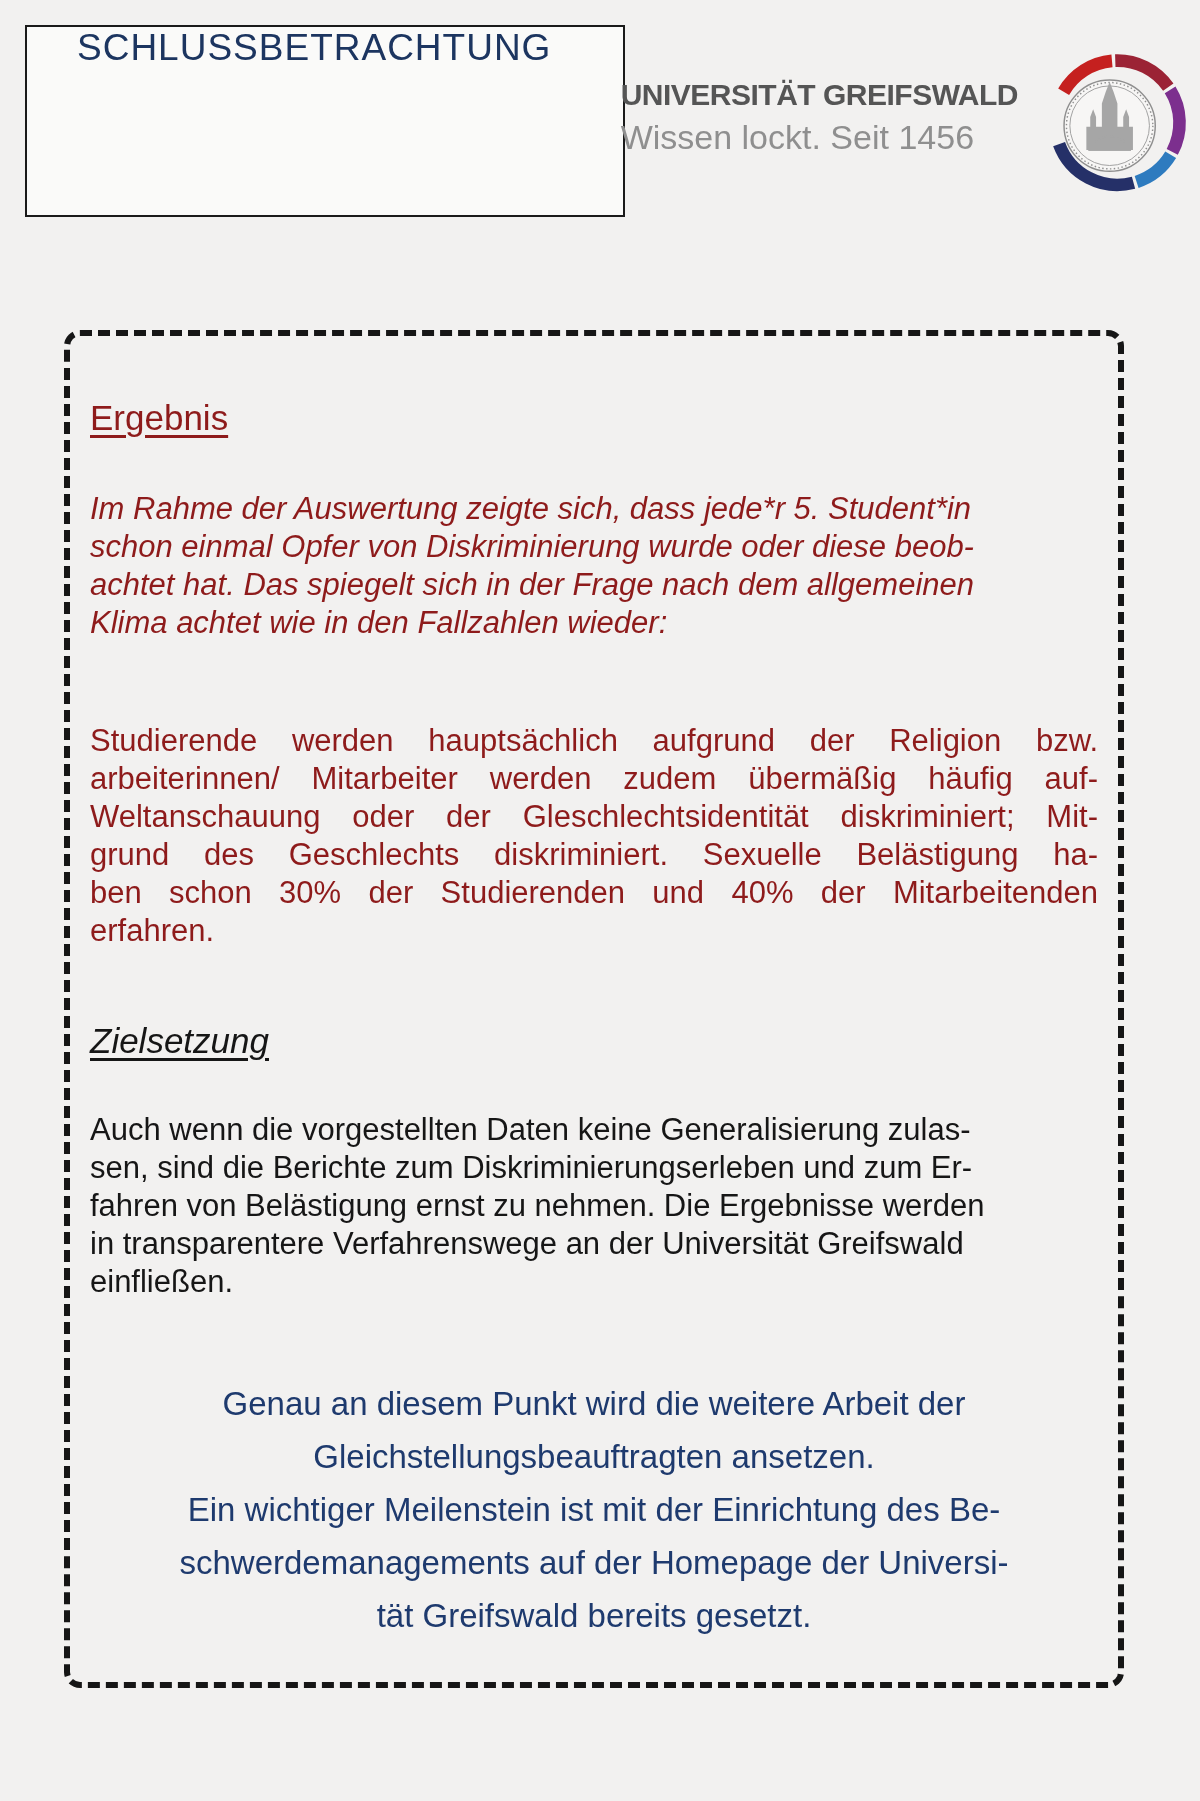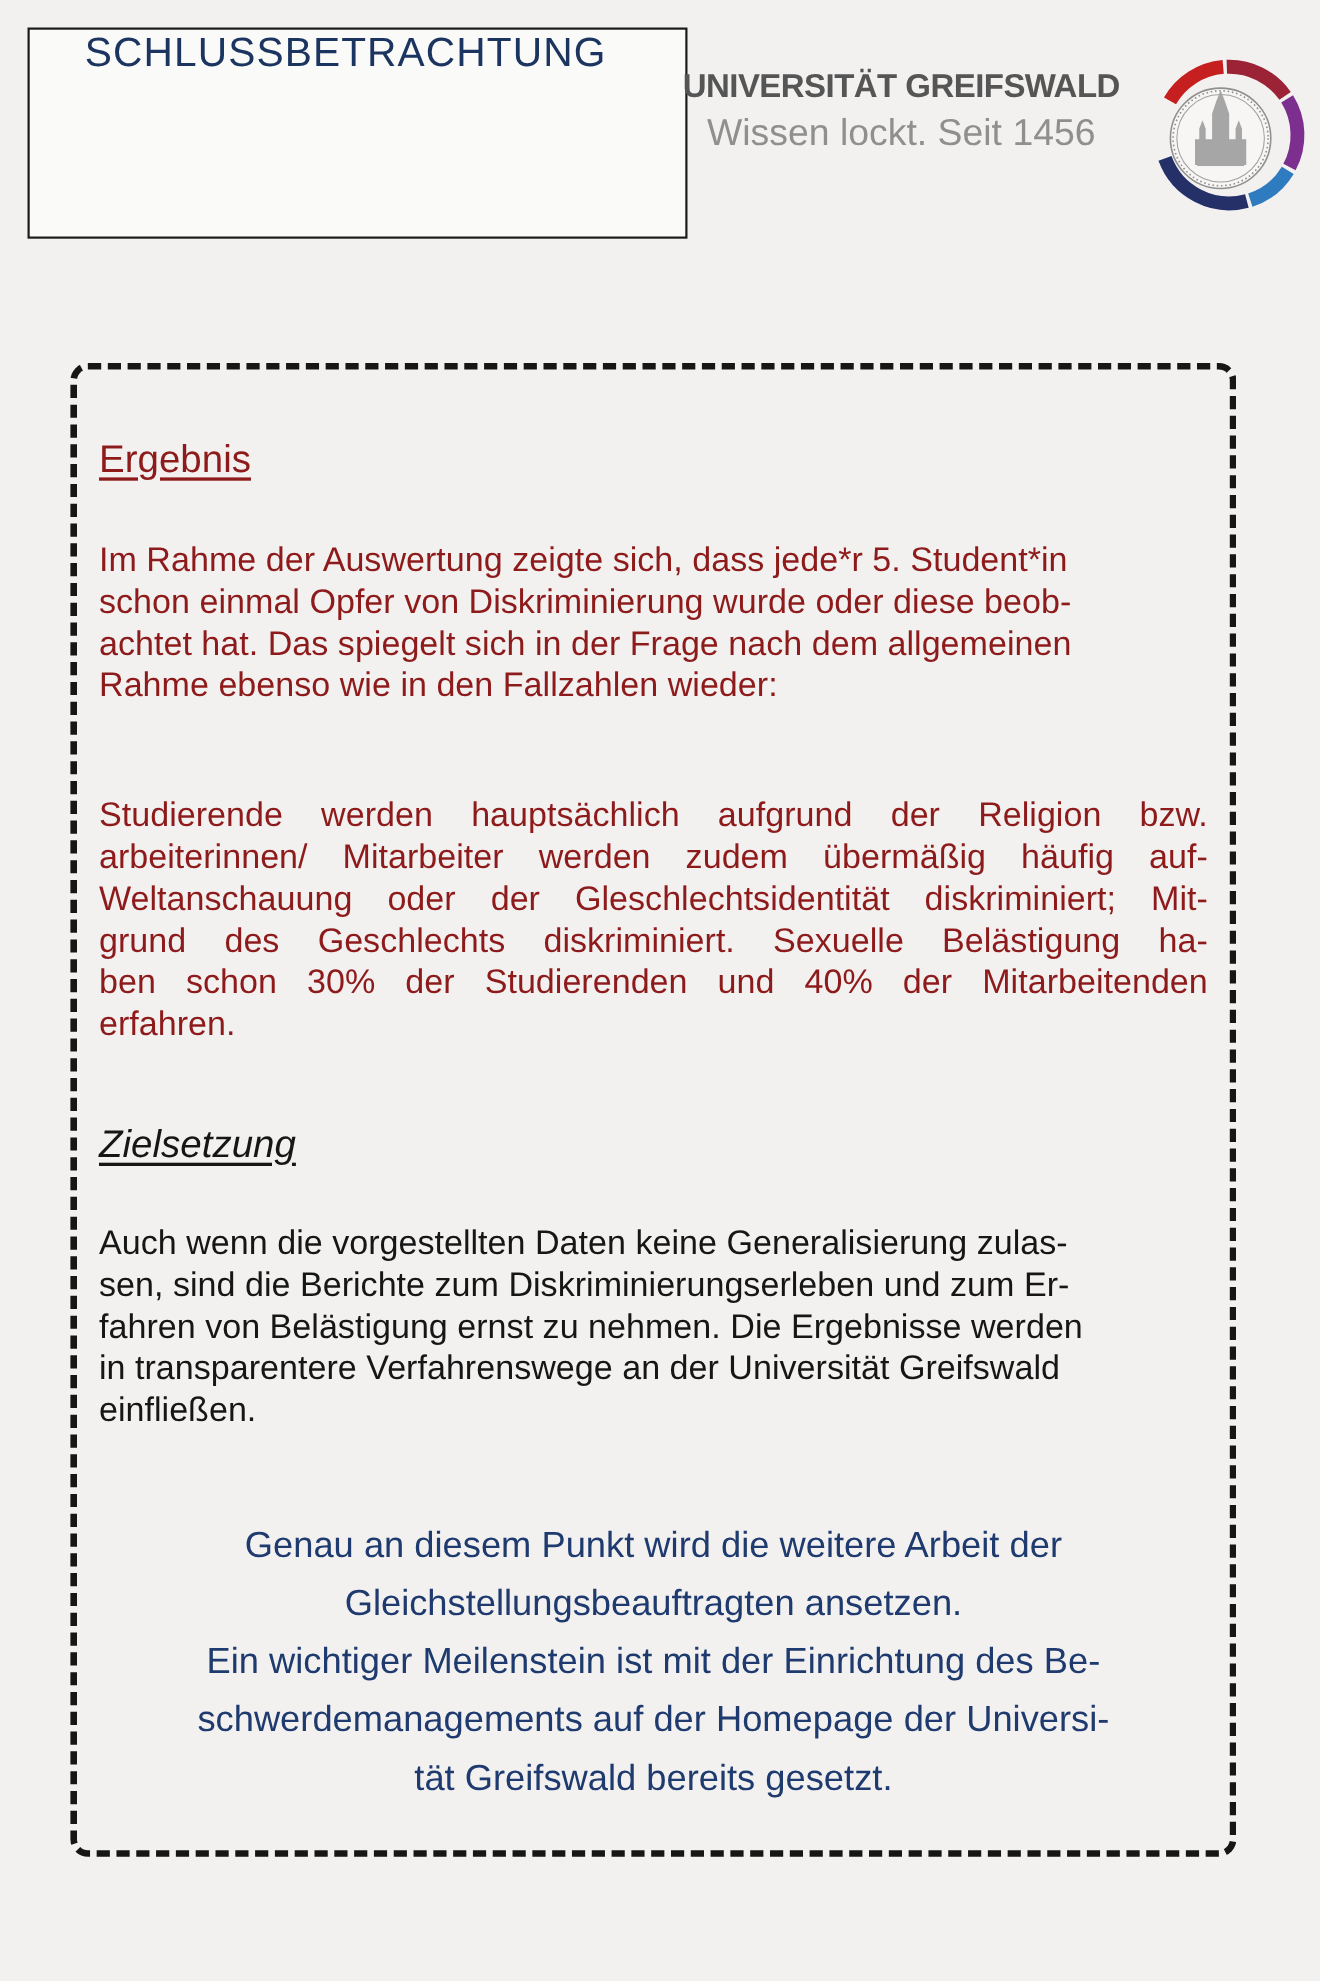--- a/index.html
+++ b/index.html
@@ -31,22 +31,22 @@
     display: flex; align-items: flex-start;
     padding-left: 50px;
   }
   .page-title {
     margin: 0;
     font-size: 37px; font-weight: 500;
     letter-spacing: 1px;
     color: var(--title-navy);
   }
   .logo-text {
-    position: absolute; right: 182px; top: 62px;
-    text-align: center;
+    position: absolute; right: 182px; top: 78px;
+    text-align: left;
   }
   .logo-name {
     font-size: 30px; font-weight: bold;
     color: var(--logo-gray); letter-spacing: -0.5px;
   }
   .logo-tagline {
     font-size: 34px; font-weight: normal;
     color: var(--logo-light-gray); margin-top: 6px;
   }
   .seal {
@@ -70,21 +70,21 @@
     text-underline-offset: 5px;
   }
   .heading-red   { color: var(--accent-red); }
   .heading-black { color: var(--text-black); margin-top: 71px; font-style: italic; }
 
   .para { font-size: 31px; line-height: 38px; }
   .para .line { text-align: left; }
   .red   { color: var(--accent-red); }
   .black { color: var(--text-black); }
 
-  .para1 { margin-top: 52px; }
+  .para1 { margin-top: 52px; font-style: italic; }
   .para2 { margin-top: 80px; }
   .para3 { margin-top: 50px; }
 
   .justify .line { text-align: justify; text-align-last: justify; }
   .justify .line:last-child { text-align-last: left; }
 
   .closing {
     margin-top: 76px;
     font-size: 33px; line-height: 53px;
     color: var(--navy);
@@ -126,21 +126,21 @@
 </svg>
 
 <div class="content-panel">
 
   <h2 class="section-heading heading-red">Ergebnis</h2>
 
   <div class="para red para1">
       <div class="line">Im Rahme der Auswertung zeigte sich, dass jede*r 5. Student*in</div>
       <div class="line">schon einmal Opfer von Diskriminierung wurde oder diese beob-</div>
       <div class="line">achtet hat. Das spiegelt sich in der Frage nach dem allgemeinen</div>
-      <div class="line">Rahme ebenso wie in den Fallzahlen wieder:</div>
+      <div class="line">Klima achtet wie in den Fallzahlen wieder:</div>
     </div>
 
   <div class="para red para2 justify">
       <div class="line">Studierende werden hauptsächlich aufgrund der Religion bzw.</div>
       <div class="line">arbeiterinnen/ Mitarbeiter werden zudem übermäßig häufig auf-</div>
       <div class="line">Weltanschauung oder der Gleschlechtsidentität diskriminiert; Mit-</div>
       <div class="line">grund des Geschlechts diskriminiert. Sexuelle Belästigung ha-</div>
       <div class="line">ben schon 30% der Studierenden und 40% der Mitarbeitenden</div>
       <div class="line">erfahren.</div>
     </div>

